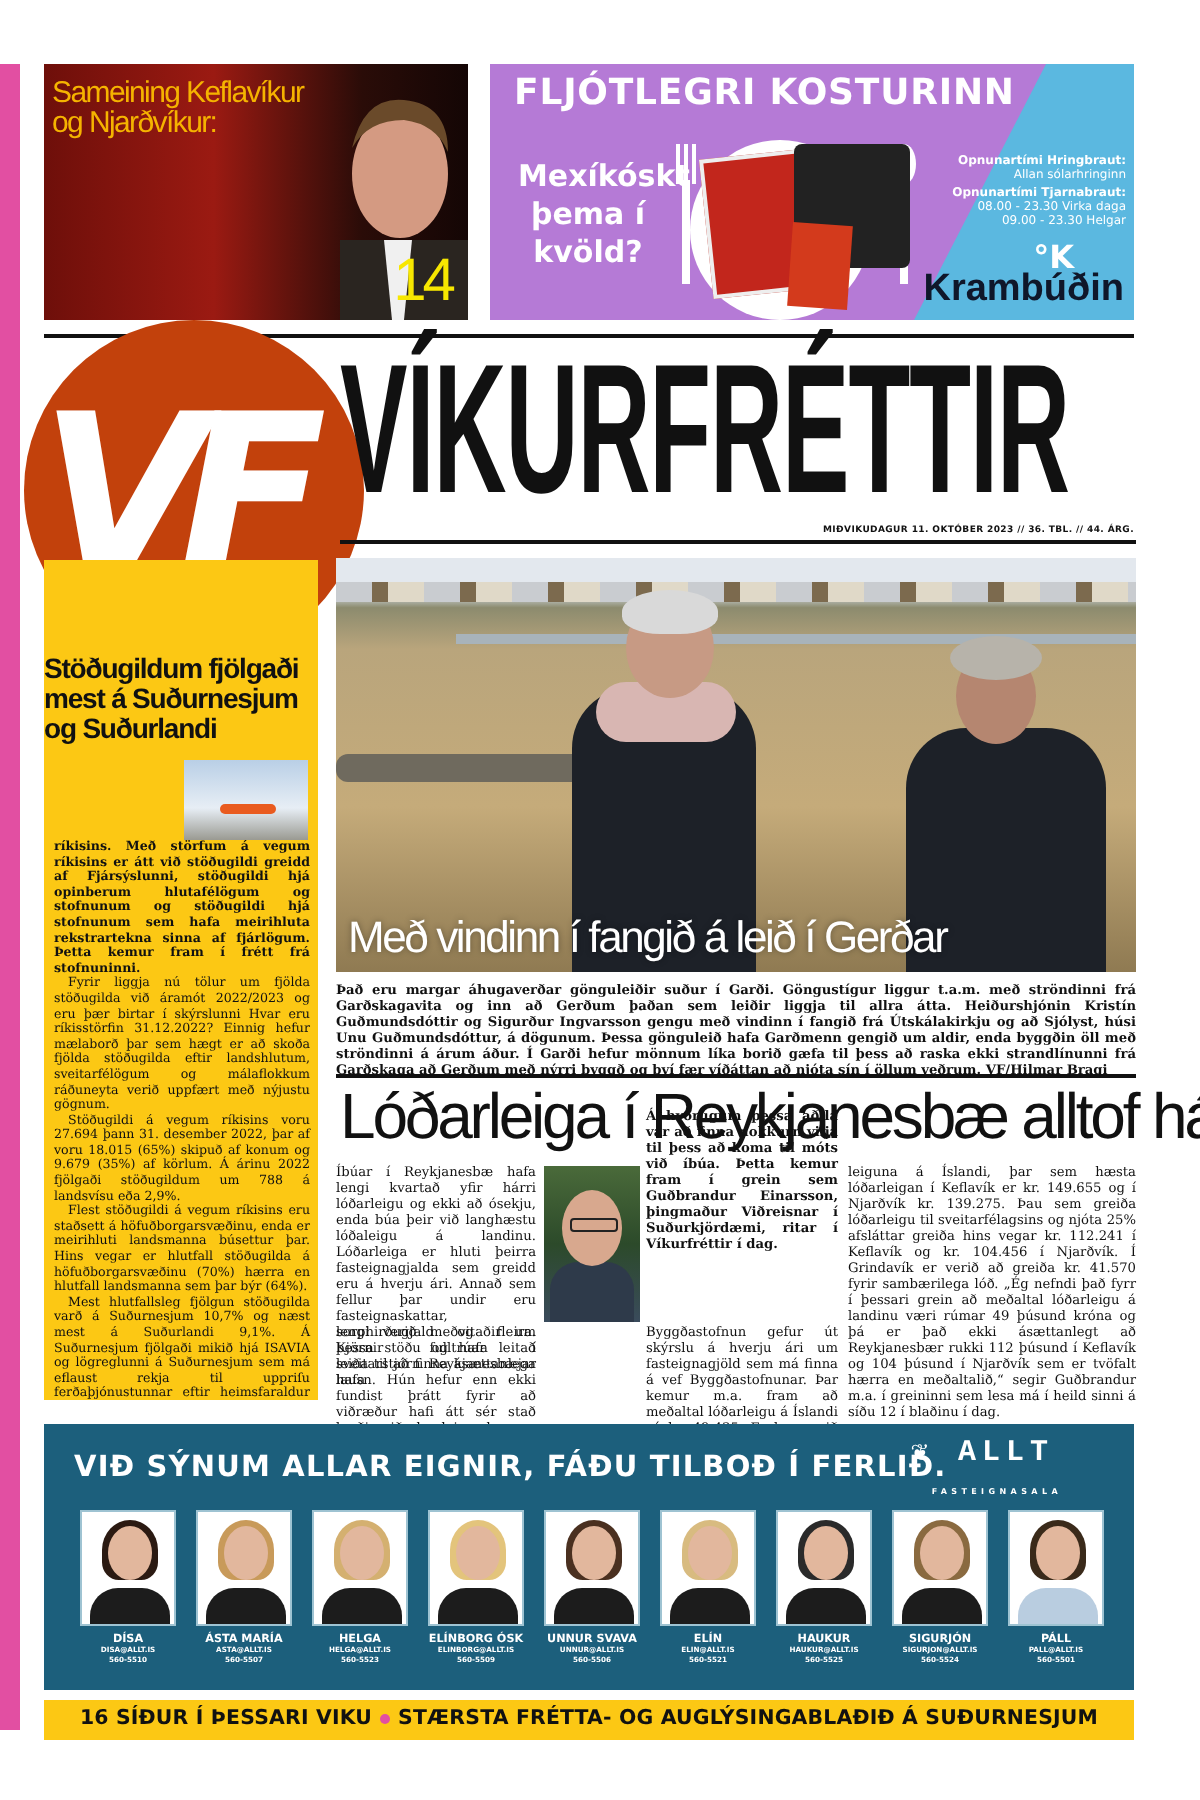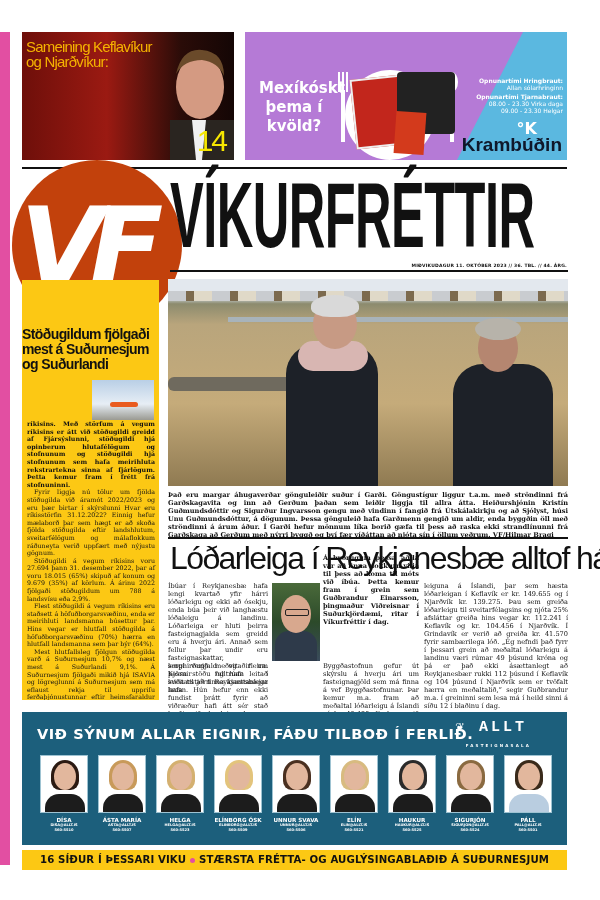--- a/index.html
+++ b/index.html
@@ -99,20 +99,21 @@
     <rect x="8" y="78" width="64" height="40" fill="#2a2520"></rect>
     <polygon points="30,78 44,78 40,118 34,118" fill="#f0f0f0"></polygon>
     <ellipse cx="38" cy="45" rx="24" ry="32" fill="#d49a82"></ellipse>
     <path d="M14 32 Q20 6 40 8 Q62 10 62 34 Q56 20 40 18 Q22 18 14 32Z" fill="#6a4a2a"></path>
   </svg>
   <div class="num">14</div>
 </div>
 
 <div class="promo2">
   <div class="tri"></div>
+  <div class="title">FLJÓTLEGRI KOSTURINN</div>
   <div class="q">Mexíkóskt þema í kvöld?</div>
   <div class="plate"></div>
   <svg style="position:absolute;left:92px;top:40px" width="12" height="70">
       <rect x="1" y="0" width="2" height="20" fill="#fff"></rect>
       <rect x="5" y="0" width="2" height="20" fill="#fff"></rect>
       <rect x="9" y="0" width="2" height="20" fill="#fff"></rect>
       <rect x="4" y="18" width="4" height="52" fill="#fff"></rect>
     </svg>
   <svg style="position:absolute;left:200px;top:40px" width="14" height="70">
       <ellipse cx="7" cy="10" rx="6" ry="10" fill="#fff"></ellipse>
@@ -155,20 +156,21 @@
 <div class="photo">
   <div class="sky"></div>
   <div class="houses"></div>
   <div class="water"></div>
   <div class="wall"></div>
   <div class="person p1"></div>
   <div class="scarf"></div>
   <div class="head h1"></div>
   <div class="person p2"></div>
   <div class="head h2"></div>
+  <div class="caption-ov">Með vindinn í fangið á leið í Gerðar</div>
 </div>
 <div class="photo-caption">Það eru margar áhugaverðar gönguleiðir suður í Garði. Göngustígur liggur t.a.m. með ströndinni frá Garðskagavita og inn að Gerðum þaðan sem leiðir liggja til allra átta. Heiðurshjónin Kristín Guðmundsdóttir og Sigurður Ingvarsson gengu með vindinn í fangið frá Útskálakirkju og að Sjólyst, húsi Unu Guðmundsdóttur, á dögunum. Þessa gönguleið hafa Garðmenn gengið um aldir, enda byggðin öll með ströndinni á árum áður. Í Garði hefur mönnum líka borið gæfa til þess að raska ekki strandlínunni frá Garðskaga að Gerðum með nýrri byggð og því fær víðáttan að njóta sín í öllum veðrum. VF/Hilmar Bragi</div>
 <div class="rule-art"></div>
 
 <div class="art-title">Lóðarleiga í Reykjanesbæ alltof há</div>
 <div class="col c1">Íbúar í Reykjanesbæ hafa lengi kvartað yfir hárri lóðarleigu og ekki að ósekju, enda búa þeir við langhæstu lóðaleigu á landinu. Lóðarleiga er hluti þeirra fasteignagjalda sem greidd eru á hverju ári. Annað sem fellur þar undir eru fasteignaskattar, sorphirðugjald og fleira. Kjörnir fulltrúar í sveitarstjórn Reykjanesbæjar hafa</div>
 <div class="portrait">
     <div class="b"></div>
     <div class="f"></div>
   </div>

